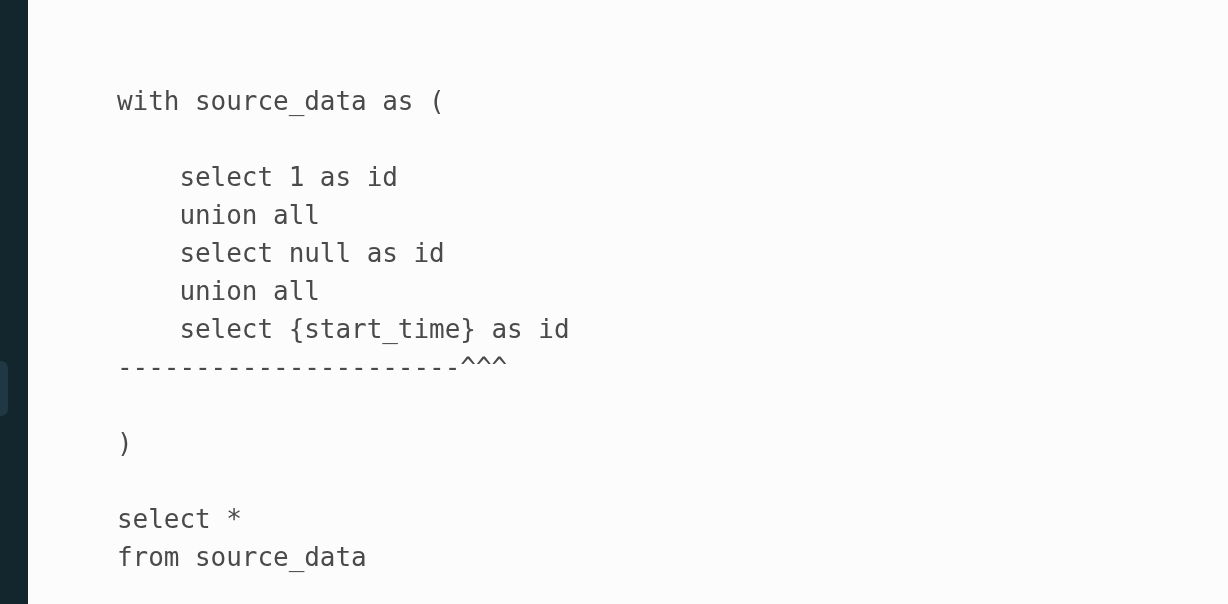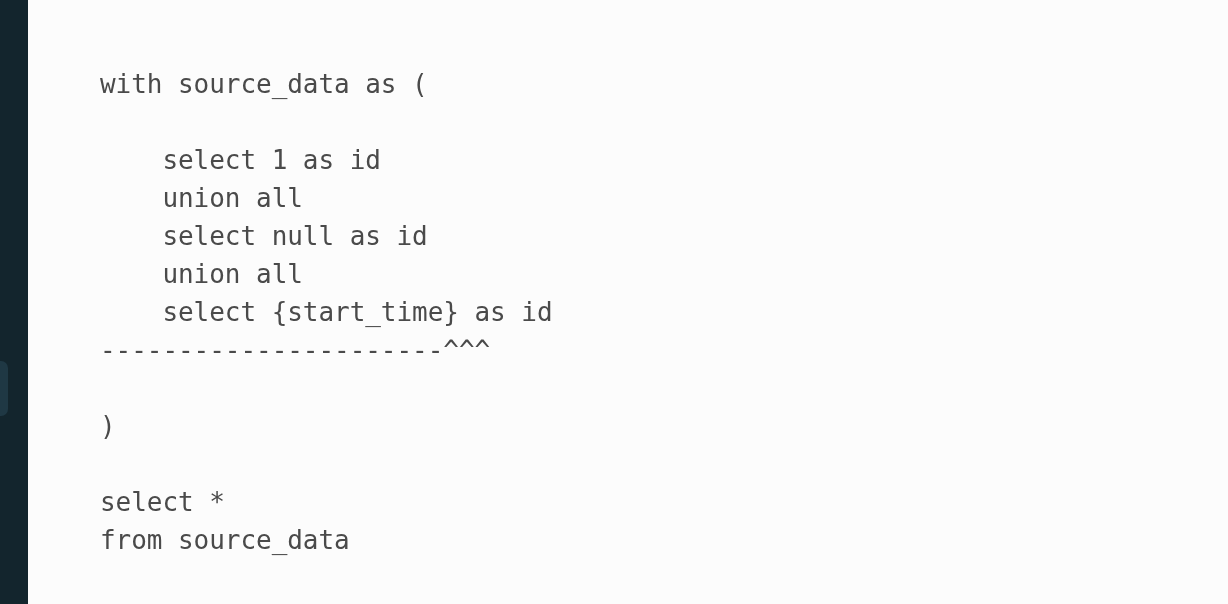--- a/index.html
+++ b/index.html
@@ -34,21 +34,21 @@
     }
     .main {
       flex: 1;
       background: #fcfcfc;
       position: relative;
     }
     .code {
       position: absolute;
       left: 72px;
       top: 65px;
-      margin: 0;
+      margin: 17px;
       font-family: "DejaVu Sans Mono", "Liberation Mono", monospace;
       font-size: 26px;
       line-height: 38px;
       color: #4a4a4a;
       white-space: pre;
       letter-spacing: -0.05px;
     }
     .code-line {
       display: block;
       height: 38px;

